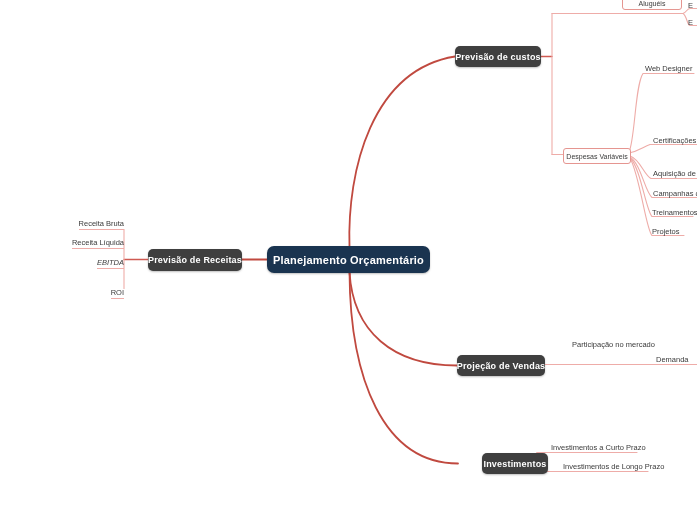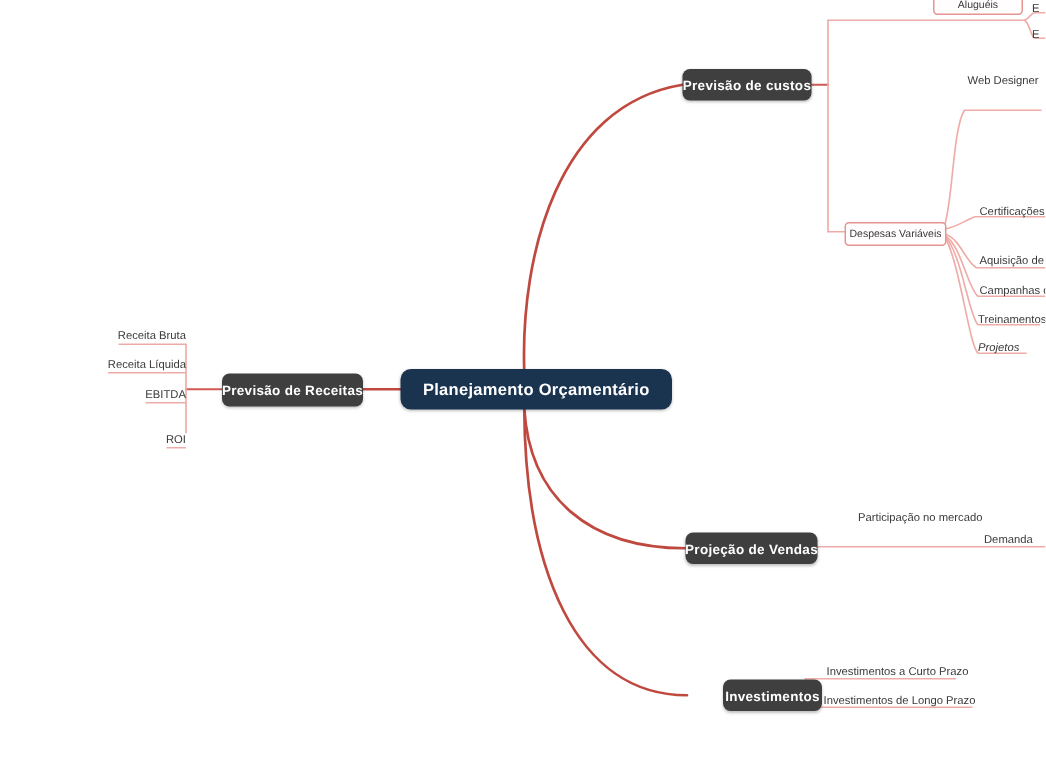--- a/index.html
+++ b/index.html
@@ -9,21 +9,21 @@
   html,body{margin:0;padding:0;background:#fff;}
   #canvas{
     position:relative; width:697px; height:520px; overflow:hidden; background:#ffffff;
     font-family:"Liberation Sans","DejaVu Sans",sans-serif;
   }
   #links{position:absolute; left:0; top:0; width:697px; height:520px;}
   .ln-thick{stroke:var(--thick-line); stroke-width:1.8; fill:none; stroke-linecap:round;}
   .ln-mid{stroke:var(--mid-line); stroke-width:1.4; fill:none; stroke-linecap:round;}
   .ln-thin{stroke:var(--thin-line); stroke-width:1.1; fill:none; stroke-linecap:round;}
   .node-root{
-    position:absolute; left:267px; top:246px; width:181px; height:27px;
+    position:absolute; left:267px; top:246px; width:163px; height:27px;
     background:var(--root-bg); border-radius:7px; color:#fff; font-weight:bold;
     font-size:11px; letter-spacing:.2px; display:flex; align-items:center; justify-content:center;
     white-space:nowrap; box-shadow:0 1px 2px rgba(0,0,0,.25); cursor:pointer;
   }
   .node2{
     position:absolute; background:var(--branch-bg); border-radius:5px; color:#fff;
     font-weight:bold; font-size:9px; letter-spacing:.2px; display:flex; align-items:center;
     justify-content:center; white-space:nowrap; box-shadow:0 1px 2px rgba(0,0,0,.25); cursor:pointer;
   }
   #node-custos{left:455px; top:46px;  width:86px; height:21px;}
@@ -86,31 +86,31 @@
   <div class="node2" id="node-vendas">Projeção de Vendas</div>
   <div class="node2" id="node-receitas">Previsão de Receitas</div>
   <div class="node2" id="node-invest">Investimentos</div>
 
   <div class="boxnode" id="box-alugueis">Aluguéis</div>
   <div class="boxnode" id="box-despesas">Despesas Variáveis</div>
 
   <div class="lbl" style="left:688px; top:1px;">E</div>
   <div class="lbl" style="left:688px; top:18px;">E</div>
 
-  <div class="lbl" style="left:645px; top:49px;">Web Designer</div>
+  <div class="lbl" style="left:645px; top:64px;">Web Designer</div>
   <div class="lbl" style="left:653px; top:136px;">Certificações e</div>
   <div class="lbl" style="left:653px; top:169px;">Aquisição de Eq</div>
   <div class="lbl" style="left:653px; top:189px;">Campanhas de</div>
   <div class="lbl" style="left:652px; top:208px;">Treinamentos</div>
-  <div class="lbl" style="left:652px; top:227px;font-style:italic;">Projetos</div>
+  <div class="lbl" style="left:652px; top:227px;">Projetos</div>
 
   <div class="lbl lbl-u ra" style="right:573px; top:219px;">Receita Bruta</div>
   <div class="lbl lbl-u ra" style="right:573px; top:238px;">Receita Líquida</div>
-  <div class="lbl lbl-u ra" style="right:573px; top:258px;">EBITDA</div>
+  <div class="lbl lbl-u ra" style="right:573px; top:258px;font-style:italic;">EBITDA</div>
   <div class="lbl lbl-u ra" style="right:573px; top:288px;">ROI</div>
 
   <div class="lbl" style="left:572px; top:340px;">Participação no mercado</div>
   <div class="lbl" style="left:656px; top:355px;">Demanda</div>
 
   <div class="lbl" style="left:551px; top:443px;">Investimentos a Curto Prazo</div>
-  <div class="lbl" style="left:549px; top:462px;">Investimentos de Longo Prazo</div>
+  <div class="lbl" style="left:549px; top:462px;padding-left:14px;">Investimentos de Longo Prazo</div>
 
 </div>
 
 </body></html>

